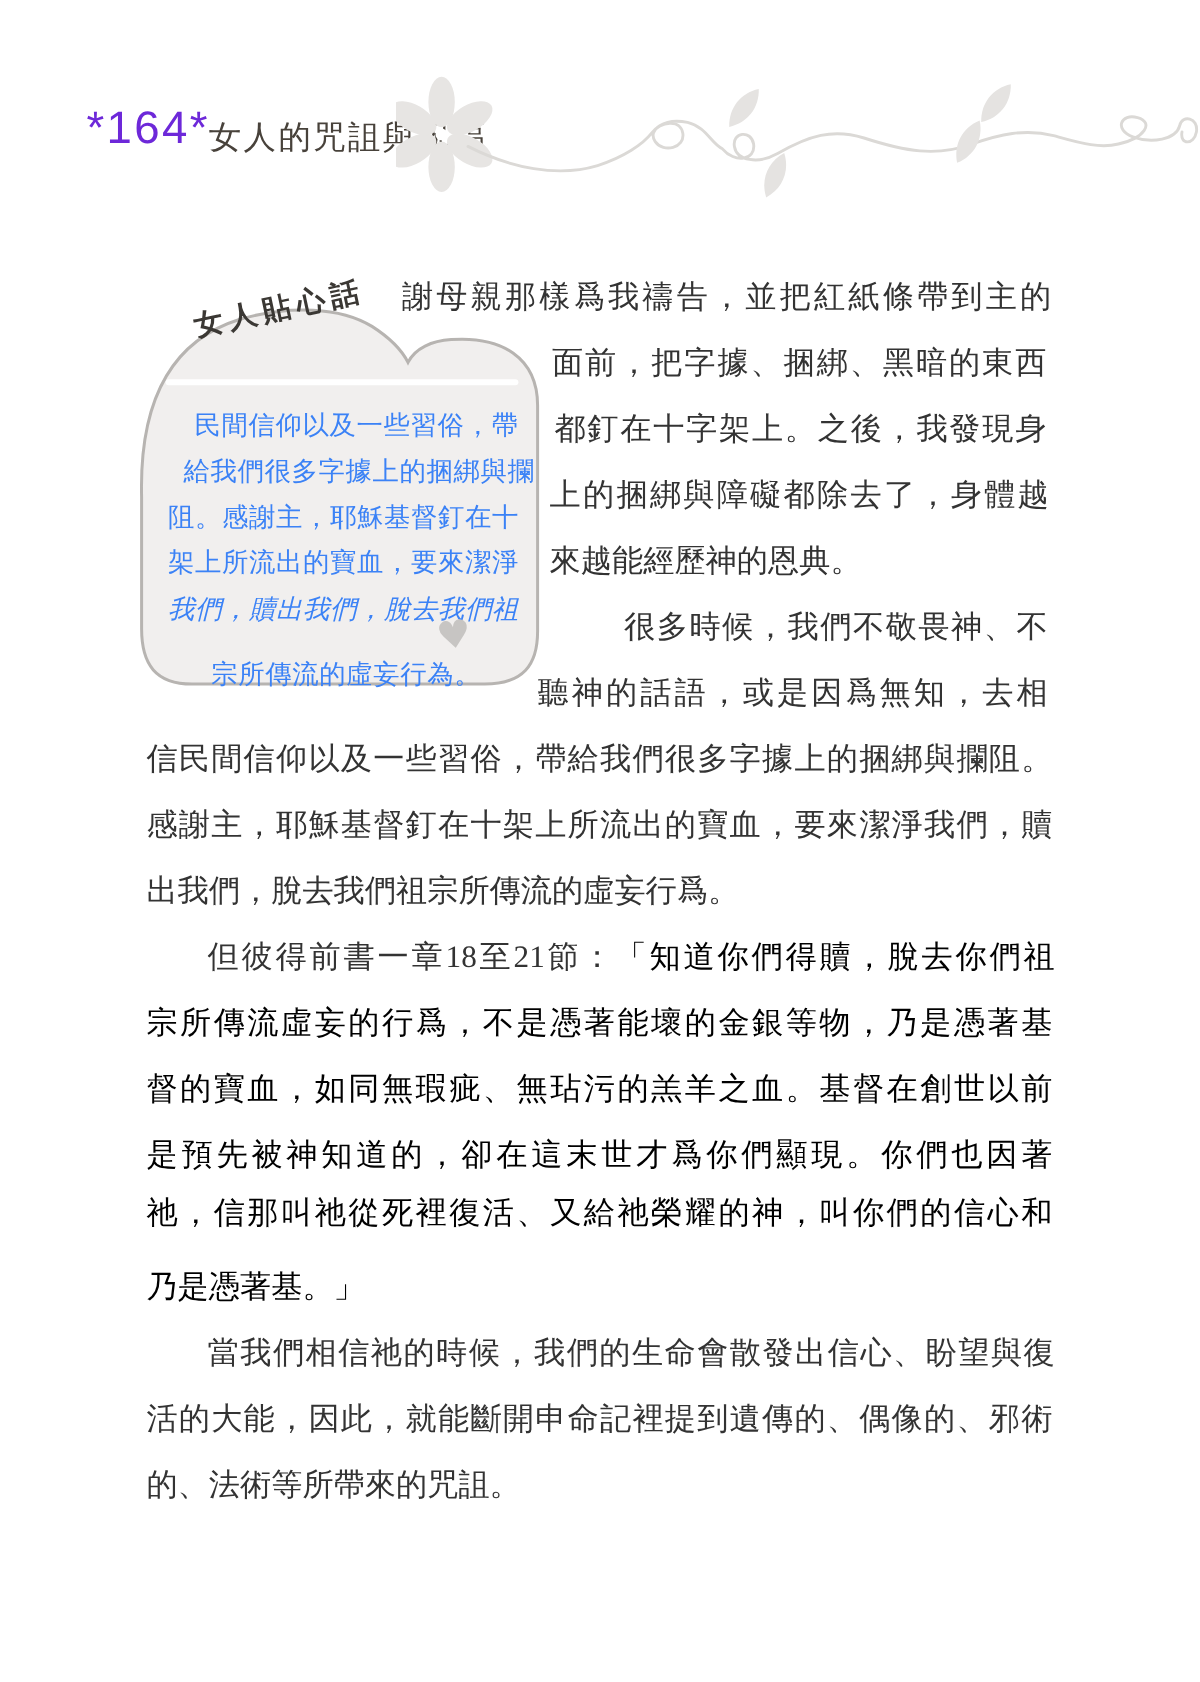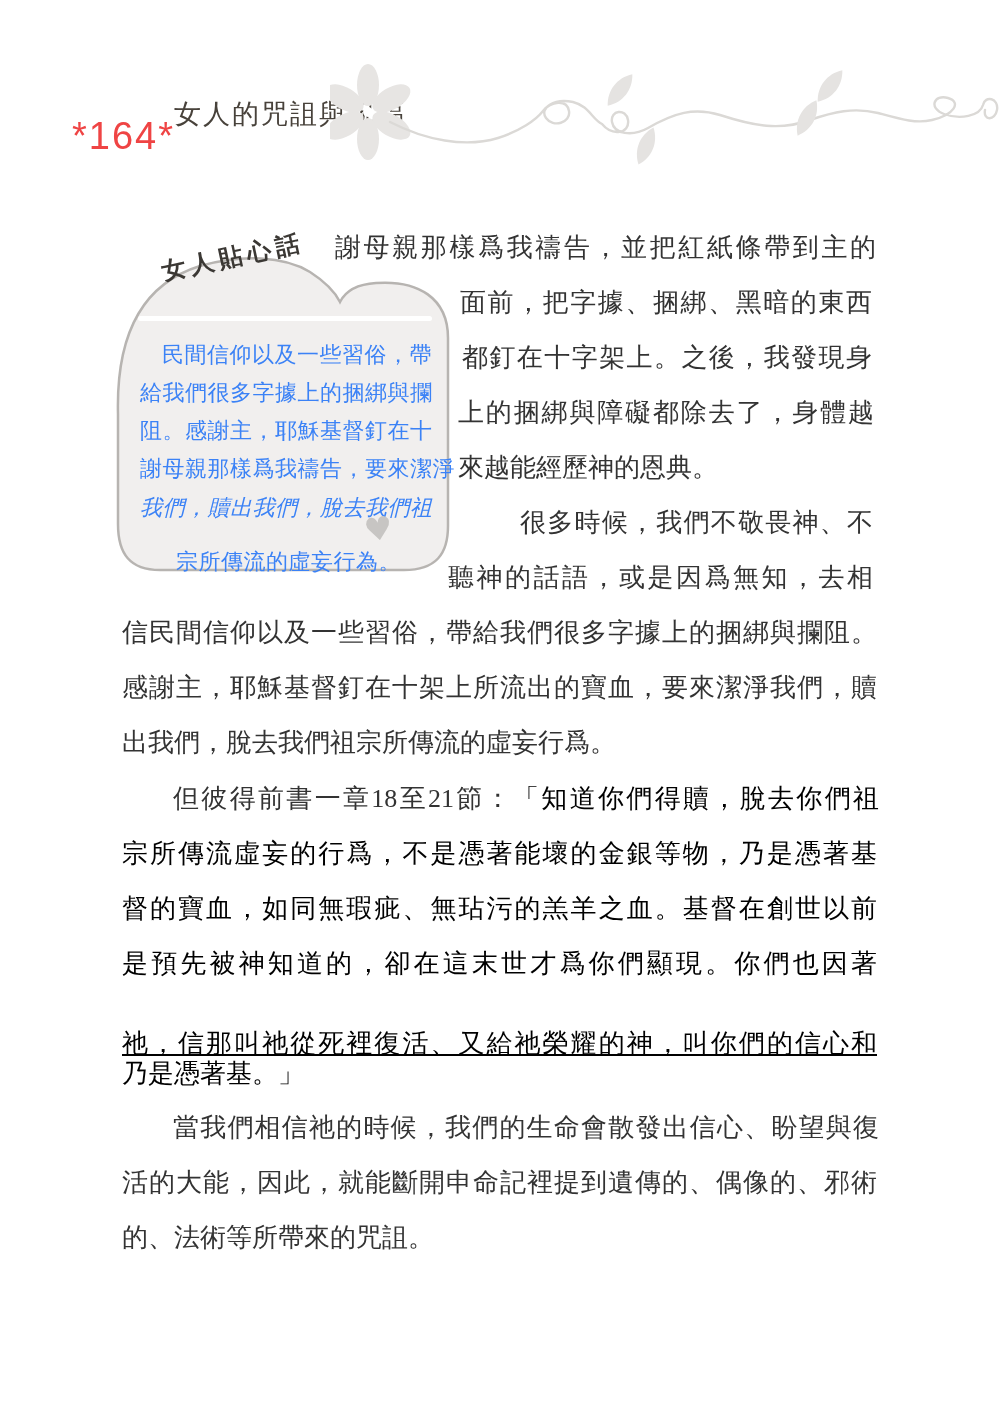--- a/index.html
+++ b/index.html
@@ -5,21 +5,21 @@
   html,body { margin:0; padding:0; background:#ffffff; }
   .page {
     position:relative; width:1000px; height:1402px; background:#ffffff;
     overflow:hidden; font-family:"Liberation Serif", serif;
   }
 
   
   .hdr-num {
     position:absolute; left:72px; top:86px;
     font-family:"Liberation Sans", sans-serif;
-    font-size:38px; letter-spacing:2px; color:#ef4444; font-weight:400;margin-top:29px;
+    font-size:38px; letter-spacing:2px; color:#6d28d9; font-weight:400;
   }
   .hdr-title {
     position:absolute; left:174px; top:96px;
     font-size:27px; letter-spacing:2px; color:#48423b; font-weight:400;
   }
   .flourish { position:absolute; left:330px; top:58px; }
 
   
   .callout { position:absolute; left:112px; top:254px; width:340px; height:322px; }
   .callout svg.shape { position:absolute; left:0; top:0; }
@@ -115,23 +115,23 @@
                C 212 27 222 36 228 48
                C 234 36 248 30 264 29
                C 306 26 336 44 336 84
                L 336 272
                C 336 300 324 316 292 316
                Z" fill="#f1efee" stroke="#b7b4b1" stroke-width="2.5"></path>
     </svg>
     <div class="callout-label">女人貼心話</div>
     <div class="callout-divider"></div>
     <div class="c-line" style="top:86px;  padding-left:22px;">民間信仰以及一些習俗，帶</div>
-    <div class="c-line" style="top:124px;">給我們很多字據上的捆綁與攔</div>
+    <div class="c-line" style="top:124px;margin-left:13px;">給我們很多字據上的捆綁與攔</div>
     <div class="c-line" style="top:162px;">阻。感謝主，耶穌基督釘在十</div>
-    <div class="c-line" style="top:200px;">謝母親那樣爲我禱告，要來潔淨</div>
+    <div class="c-line" style="top:200px;">架上所流出的寶血，要來潔淨</div>
     <div class="c-line" style="top:239px;font-style:italic;">我們，贖出我們，脫去我們祖</div>
     <div class="c-line" style="top:293px;margin-left:36px;">宗所傳流的虛妄行為。</div>
     <span class="heart">♥</span>
   </div>
 
   <div class="bl j" style="left:335px; top:231px; width:541px;">謝母親那樣爲我禱告，並把紅紙條帶到主的</div>
   <div class="bl j" style="left:460px; top:286px; width:412px;">面前，把字據、捆綁、黑暗的東西</div>
   <div class="bl j" style="left:462px; top:341px; width:410px;">都釘在十字架上。之後，我發現身</div>
   <div class="bl j" style="left:458px; top:396px; width:416px;">上的捆綁與障礙都除去了，身體越</div>
   <div class="bl" style="left:458px; top:451px;">來越能經歷神的恩典。</div>
@@ -140,20 +140,20 @@
   <div class="bl j" style="left:122px; top:616px; width:755px;">信民間信仰以及一些習俗，帶給我們很多字據上的捆綁與攔阻。</div>
   <div class="bl j" style="left:122px; top:671px; width:755px;">感謝主，耶穌基督釘在十架上所流出的寶血，要來潔淨我們，贖</div>
   <div class="bl" style="left:122px; top:726px;">出我們，脫去我們祖宗所傳流的虛妄行爲。</div>
 
   <div class="bl j" style="left:173px; top:781px; width:706px;">
     <span>但彼得前書一章18至21節：</span><span class="kai">「知道你們得贖，脫去你們祖</span>
   </div>
   <div class="bl j kai" style="left:122px; top:836px;  width:755px;">宗所傳流虛妄的行爲，不是憑著能壞的金銀等物，乃是憑著基</div>
   <div class="bl j kai" style="left:122px; top:891px;  width:755px;">督的寶血，如同無瑕疵、無玷污的羔羊之血。基督在創世以前</div>
   <div class="bl j kai" style="left:122px; top:946px;  width:755px;">是預先被神知道的，卻在這末世才爲你們顯現。你們也因著</div>
-  <div class="bl j kai" style="left:122px; top:1026px; width:755px;text-decoration:underline;">祂，信那叫祂從死裡復活、又給祂榮耀的神，叫你們的信心和</div>
+  <div class="bl j kai" style="left:122px; top:994px; width:755px;">祂，信那叫祂從死裡復活、又給祂榮耀的神，叫你們的信心和</div>
   <div class="bl kai" style="left:122px; top:1056px;">乃是憑著基。」</div>
 
   <div class="bl j" style="left:173px; top:1111px; width:706px;">當我們相信祂的時候，我們的生命會散發出信心、盼望與復</div>
   <div class="bl j" style="left:122px; top:1166px; width:755px;">活的大能，因此，就能斷開申命記裡提到遺傳的、偶像的、邪術</div>
   <div class="bl" style="left:122px; top:1221px;">的、法術等所帶來的咒詛。</div>
 
 </div>
 
 </body></html>

